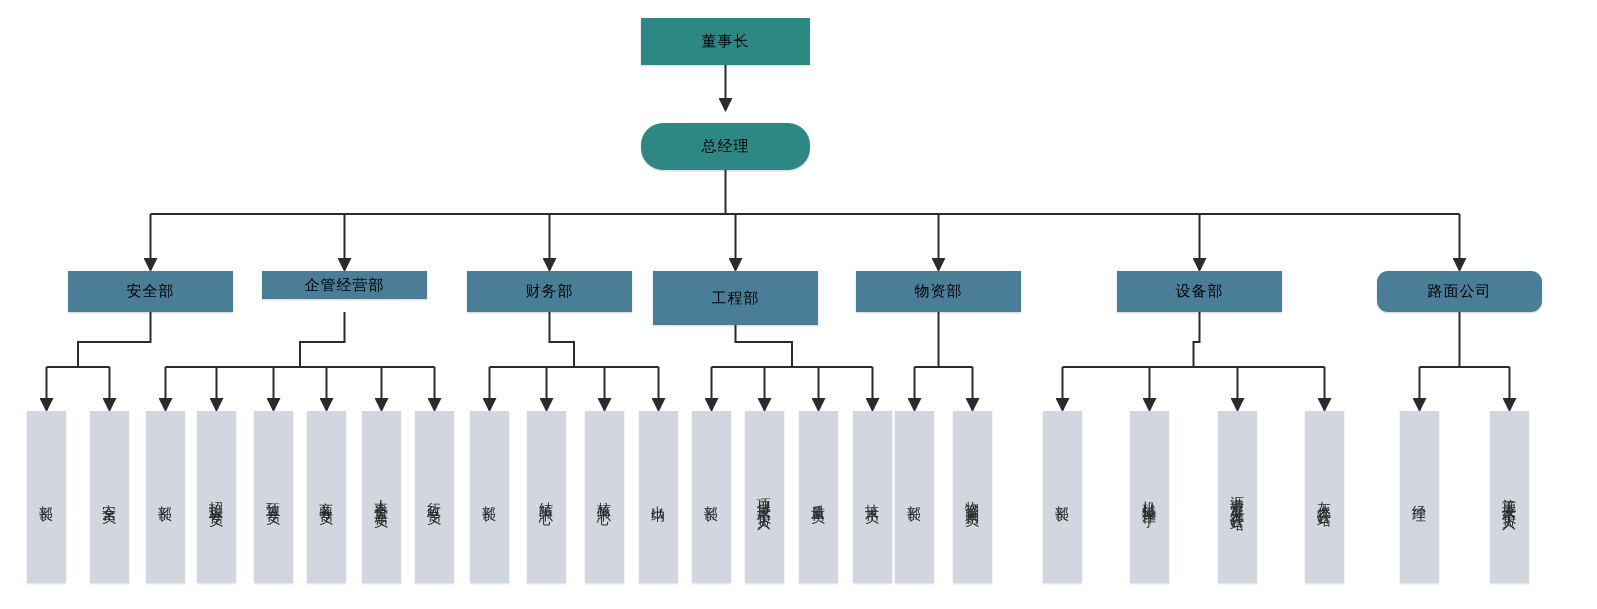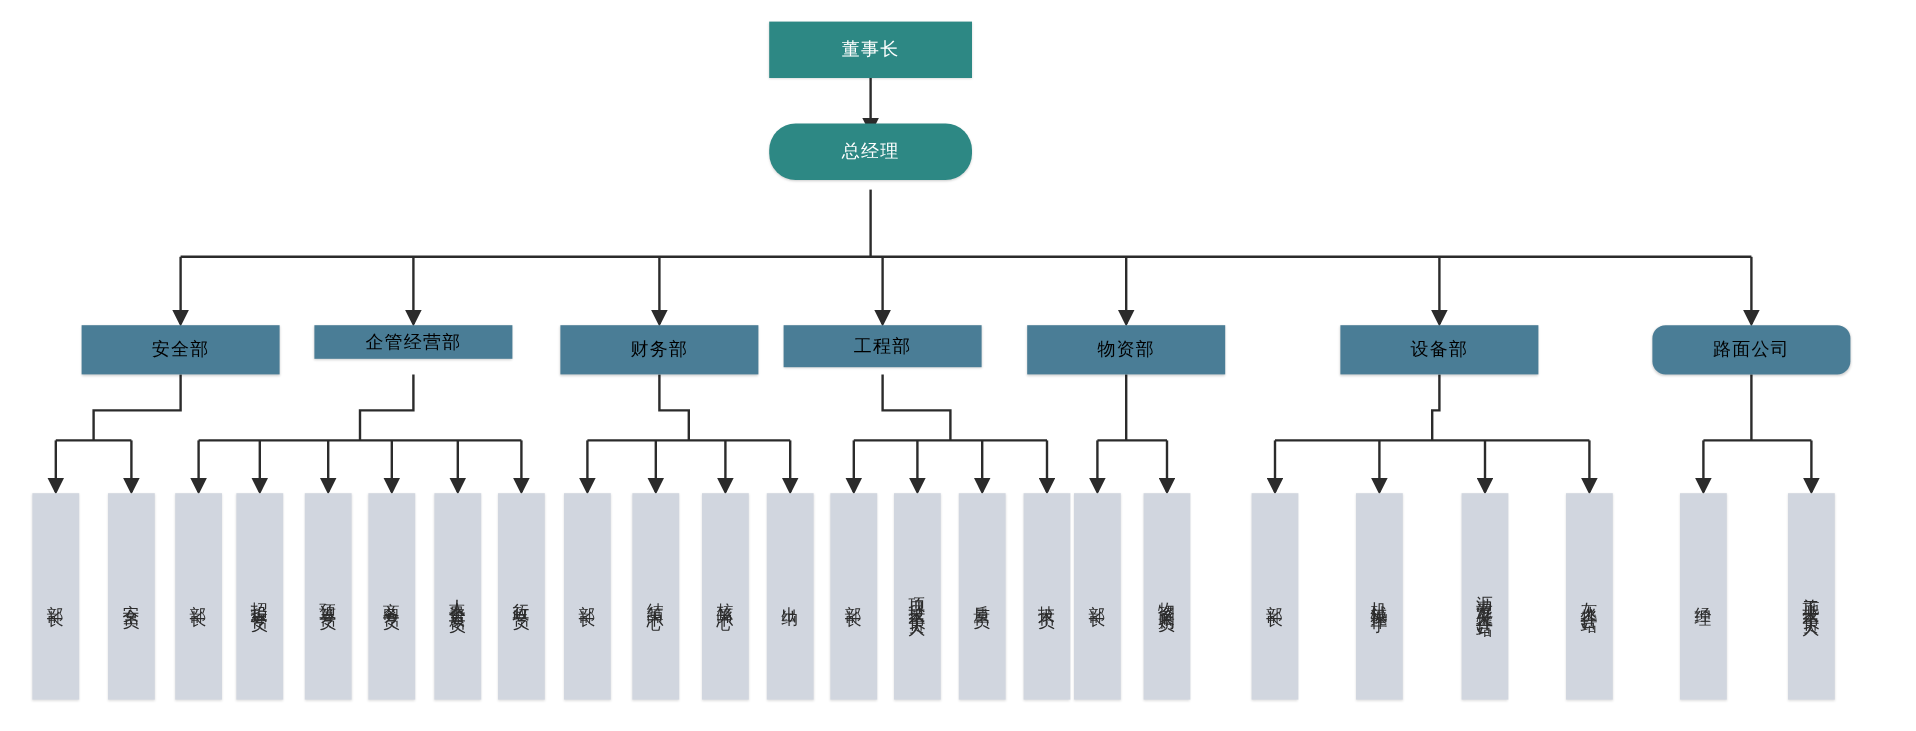--- a/index.html
+++ b/index.html
@@ -4,21 +4,21 @@
 <style>
   html,body{margin:0;padding:0;background:#ffffff;}
   body{font-family:"Liberation Sans","DejaVu Sans",sans-serif;}
   #chart{position:relative;width:1597px;height:609px;background:#ffffff;overflow:hidden;}
   #svg-layer{position:absolute;left:0;top:0;width:1597px;height:609px;pointer-events:none;}
 
   .node{position:absolute;box-sizing:border-box;display:flex;align-items:center;justify-content:center;}
 
   .node.exec{
     background:#2d8884;
-    color:#ffffff;
+    color:#000000;
     font-size:15px;
     letter-spacing:1px;
     box-shadow:0 1px 2px rgba(0,0,0,.18);
   }
   .node.dept{
     background:#4a7d96;
     color:#000000;
     font-size:15px;
     letter-spacing:1px;
     box-shadow:0 1px 2px rgba(0,0,0,.18);
@@ -100,33 +100,33 @@
         <path d="M 1419.5 367 L 1509.5 367"></path>
         <path d="M 1419.5 367 L 1419.5 410" marker-end="url(#arrow)"></path>
         <path d="M 1509.5 367 L 1509.5 410" marker-end="url(#arrow)"></path>
       </g>
   </svg>
 
   <div id="nodes">
       <div class="node exec" style="left: 641px; top: 18px; width: 169px; height: 47px;">
         <span class="htext">董事长</span>
       </div>
-      <div class="node exec" style="left: 641px; top: 103px; width: 169px; height: 47px; border-radius: 22px;">
+      <div class="node exec" style="left: 641px; top: 123px; width: 169px; height: 47px; border-radius: 22px;">
         <span class="htext">总经理</span>
       </div>
       <div class="node dept" style="left: 68px; top: 271px; width: 165px; height: 41px;">
         <span class="htext">安全部</span>
       </div>
       <div class="node dept" style="left: 262px; top: 271px; width: 165px; height: 28px;">
         <span class="htext">企管经营部</span>
       </div>
       <div class="node dept" style="left: 467px; top: 271px; width: 165px; height: 41px;">
         <span class="htext">财务部</span>
       </div>
-      <div class="node dept" style="left: 653px; top: 271px; width: 165px; height: 35px;">
+      <div class="node dept" style="left: 653px; top: 271px; width: 165px; height: 54px;">
         <span class="htext">工程部</span>
       </div>
       <div class="node dept" style="left: 856px; top: 271px; width: 165px; height: 41px; font-family: Liberation Serif, serif;">
         <span class="htext">物资部</span>
       </div>
       <div class="node dept" style="left: 1117px; top: 271px; width: 165px; height: 41px; text-align: center;">
         <span class="htext">设备部</span>
       </div>
       <div class="node dept" style="left: 1377px; top: 271px; width: 165px; height: 41px; border-radius: 11px;">
         <span class="htext">路面公司</span>

